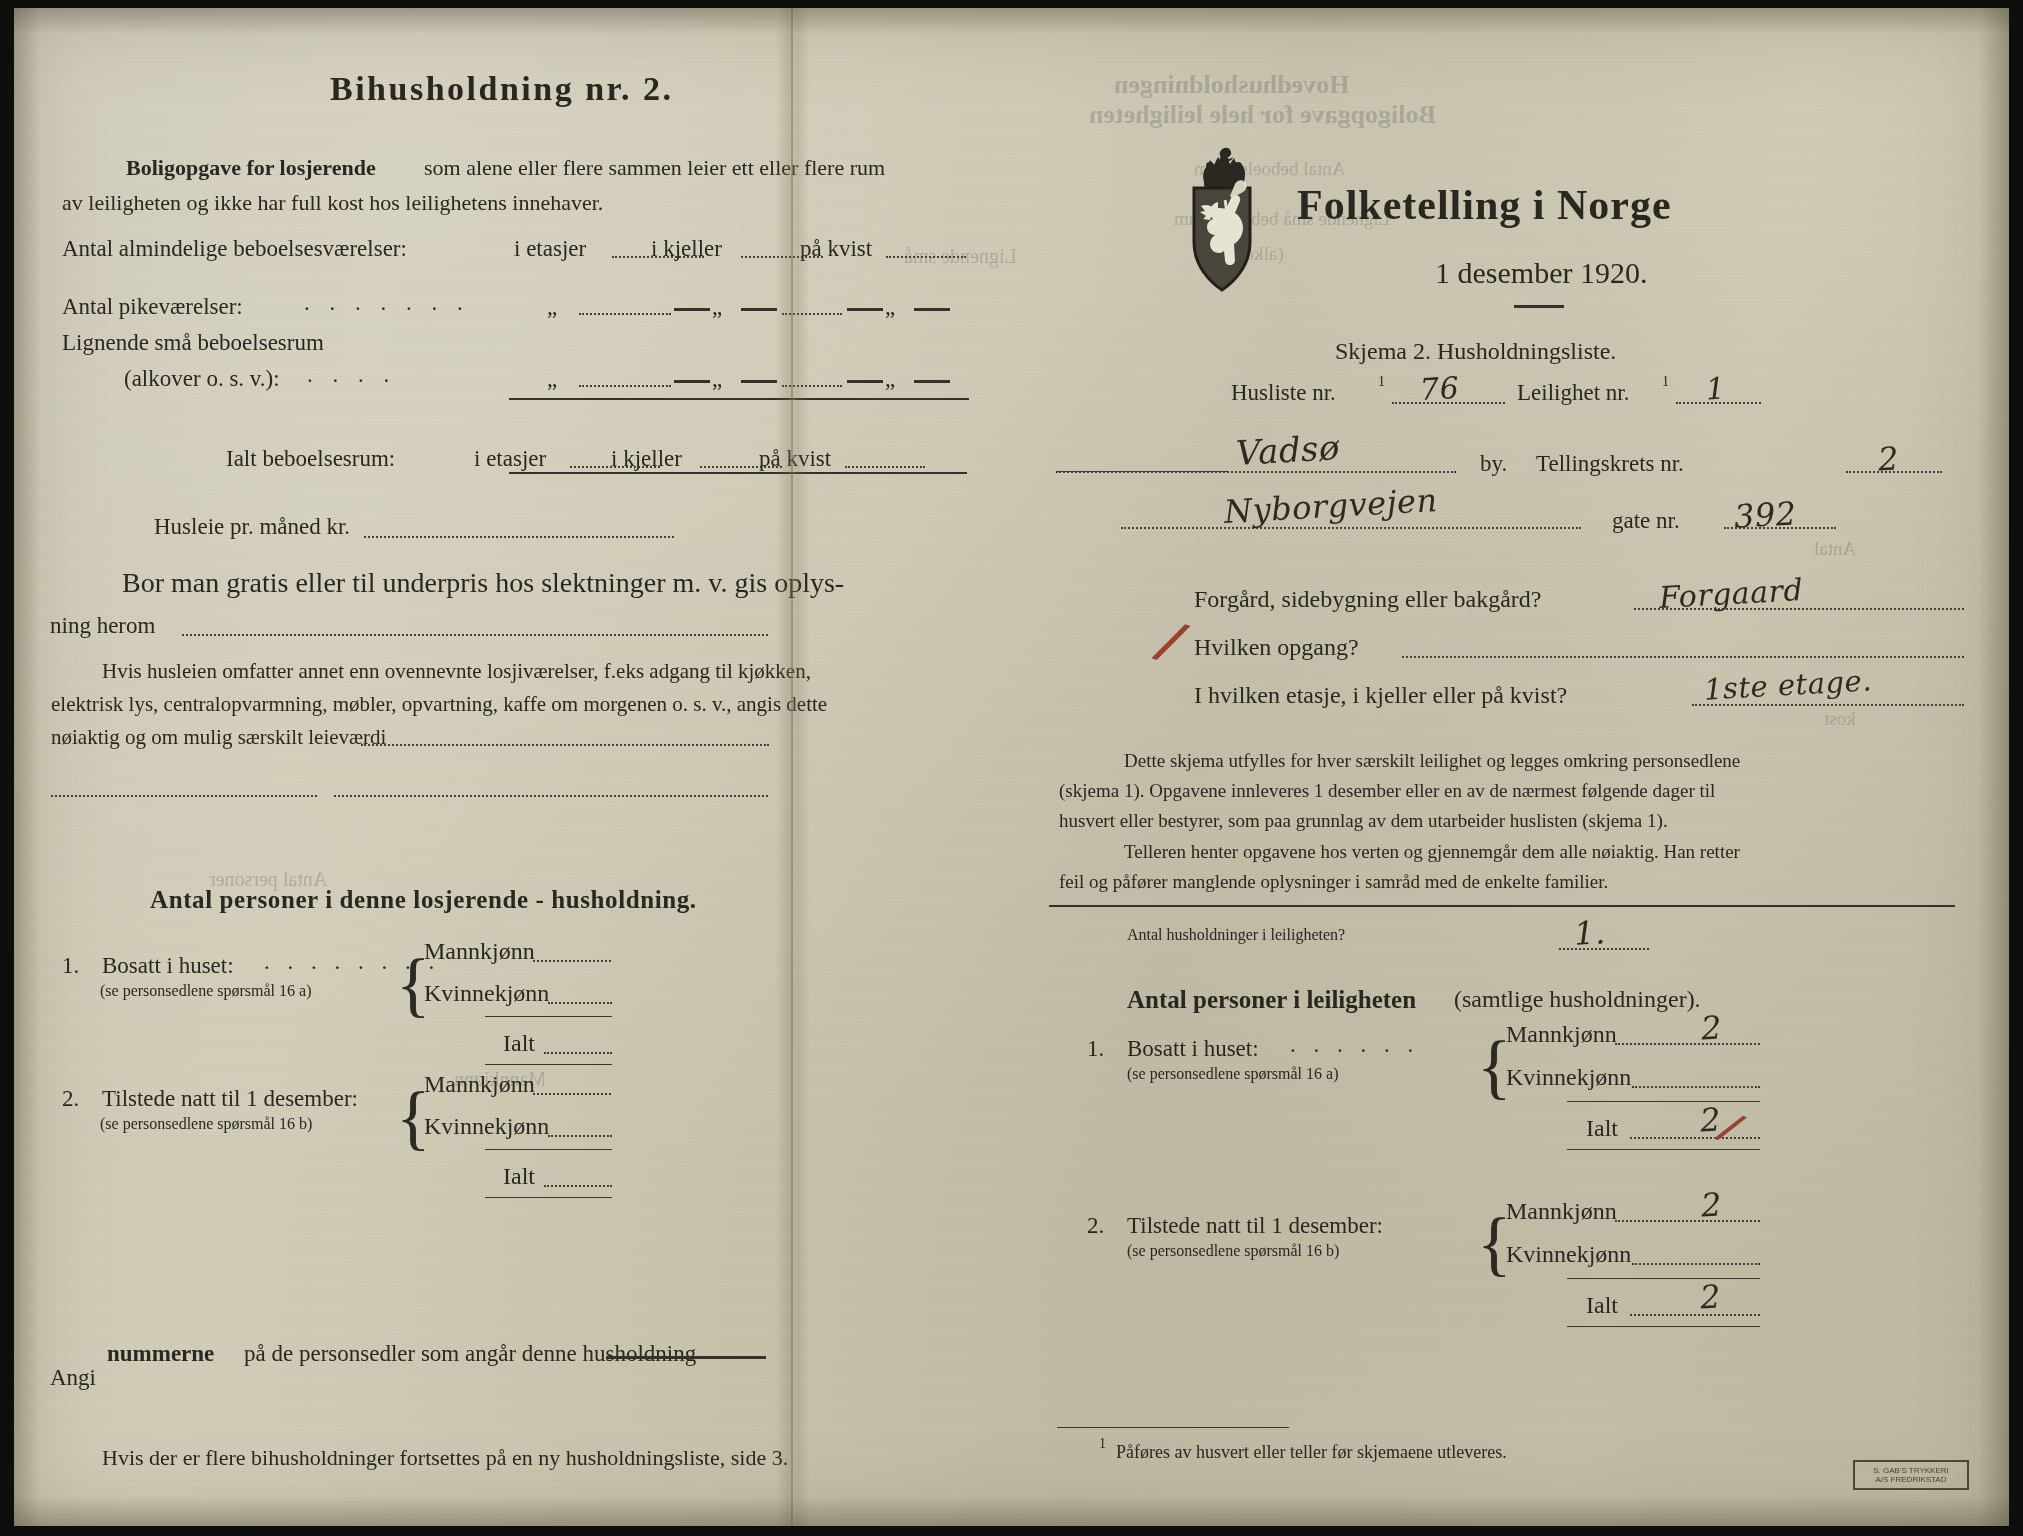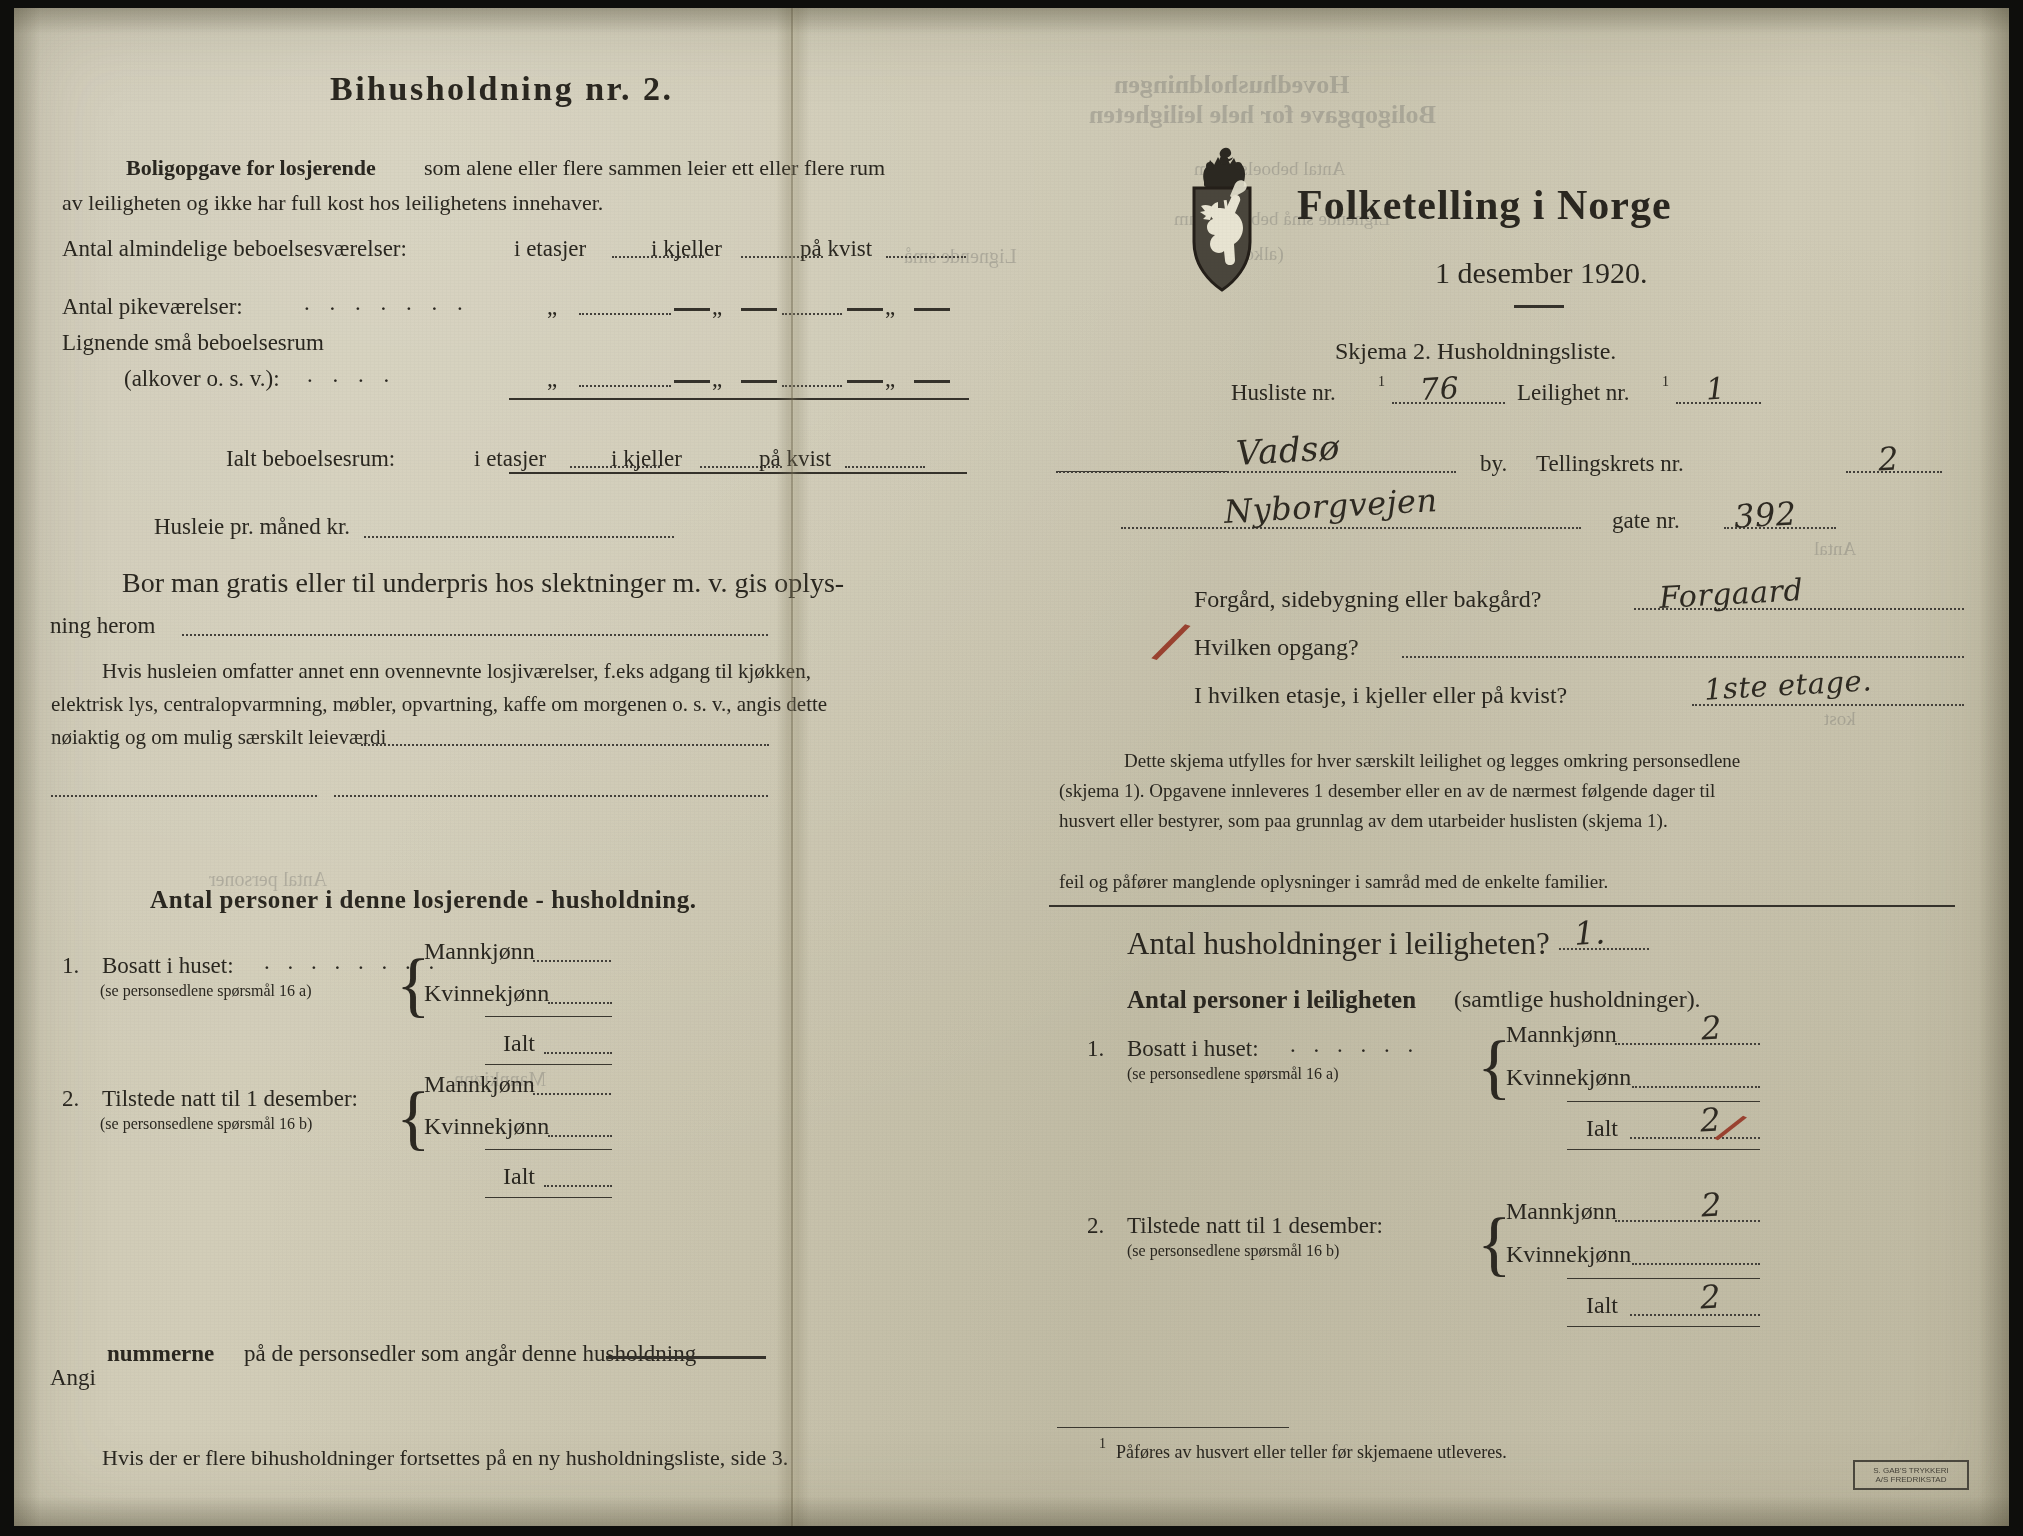--- a/index.html
+++ b/index.html
@@ -259,25 +259,26 @@
   <div class="t" style="left:1180px;top:626px;font-size:24px;">Hvilken opgang?</div>
   <div class="dots" style="left:1388px;top:648px;width:562px;"></div>
 
   <div class="t" style="left:1180px;top:674px;font-size:24px;">I hvilken etasje, i kjeller eller på kvist?</div>
   <div class="dots" style="left:1678px;top:696px;width:272px;"></div>
   <div class="hw" style="left:1690px;top:660px;font-size:29px;">1ste etage.</div>
 
   <div class="t sm" style="left:1110px;top:742px;">Dette skjema utfylles for hver særskilt leilighet og legges omkring personsedlene</div>
   <div class="t sm" style="left:1045px;top:772px;">(skjema 1).  Opgavene innleveres 1 desember eller en av de nærmest følgende dager til</div>
   <div class="t sm" style="left:1045px;top:802px;">husvert eller bestyrer, som paa grunnlag av dem utarbeider huslisten (skjema 1).</div>
+  <div class="t sm" style="left:1110px;top:833px;">Telleren henter opgavene hos verten og gjennemgår dem alle nøiaktig.  Han retter</div>
   <div class="t sm" style="left:1045px;top:863px;">feil og påfører manglende oplysninger i samråd med de enkelte familier.</div>
 
   <div class="rule" style="left:1035px;top:897px;width:906px;"></div>
 
-  <div class="t" style="left:1113px;top:918px;font-size:31px;">Antal husholdninger i leiligheten?</div>
+  <div class="t" style="left:1113px;top:918px;font-size:16px;">Antal husholdninger i leiligheten?</div>
   <div class="dots" style="left:1545px;top:940px;width:90px;"></div>
   <div class="hw" style="left:1560px;top:906px;font-size:32px;">1.</div>
 
   <div class="t b" style="left:1113px;top:978px;font-size:25px;">Antal personer i leiligheten</div>
   <div class="t" style="left:1440px;top:978px;font-size:24px;">(samtlige husholdninger).</div>
 
   <div class="t" style="left:1073px;top:1028px;font-size:23px;">1.</div>
   <div class="t" style="left:1113px;top:1028px;font-size:23px;">Bosatt i huset:</div>
   <div class="t" style="left:1276px;top:1024px;font-size:23px;letter-spacing:6px;">. . . . . .</div>
   <div class="t xs" style="left:1113px;top:1057px;">(se personsedlene spørsmål 16 a)</div>

